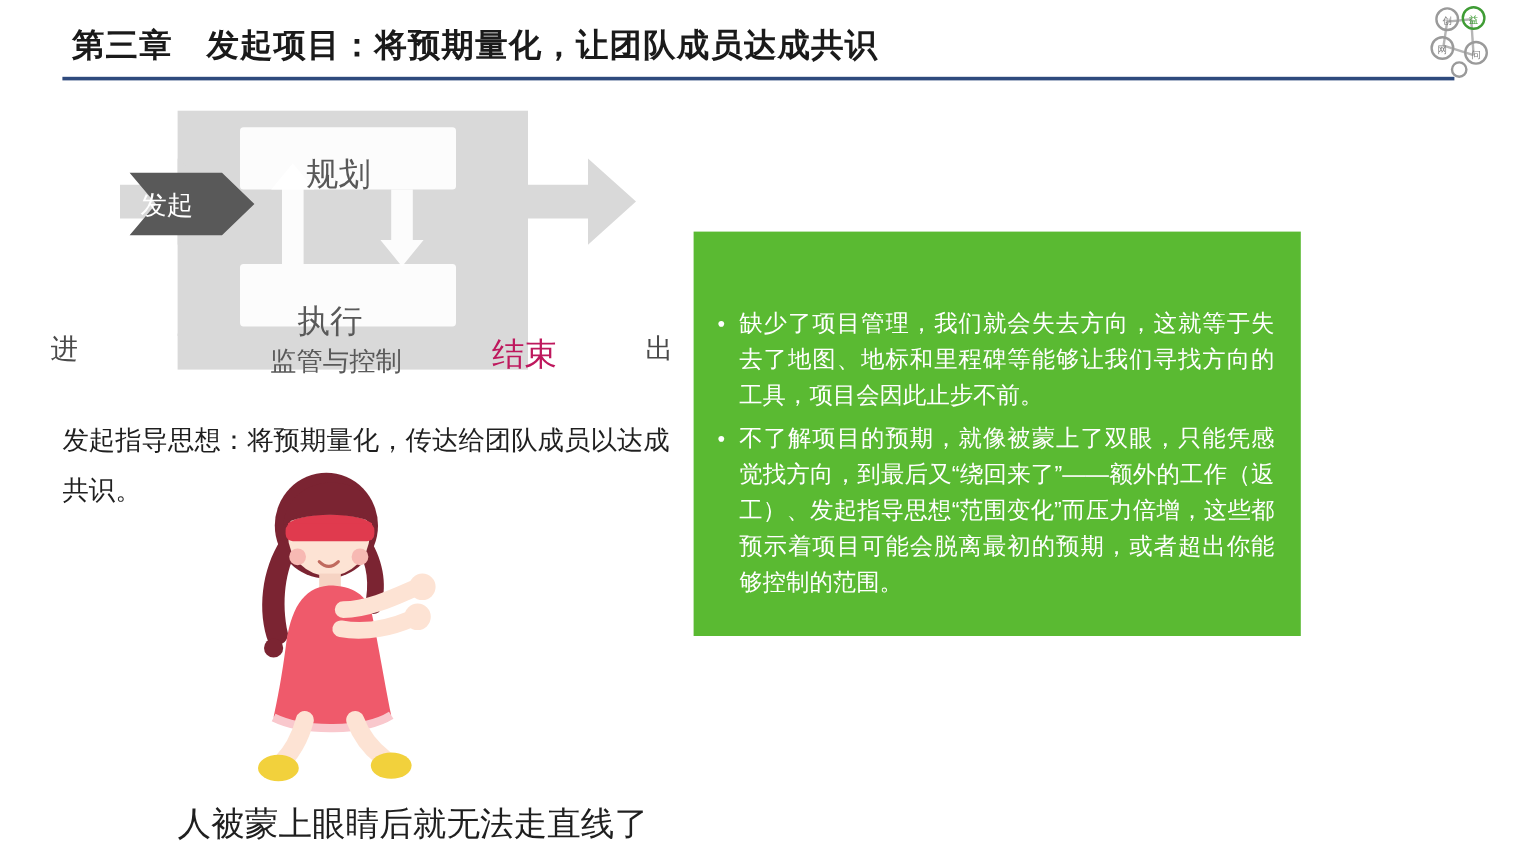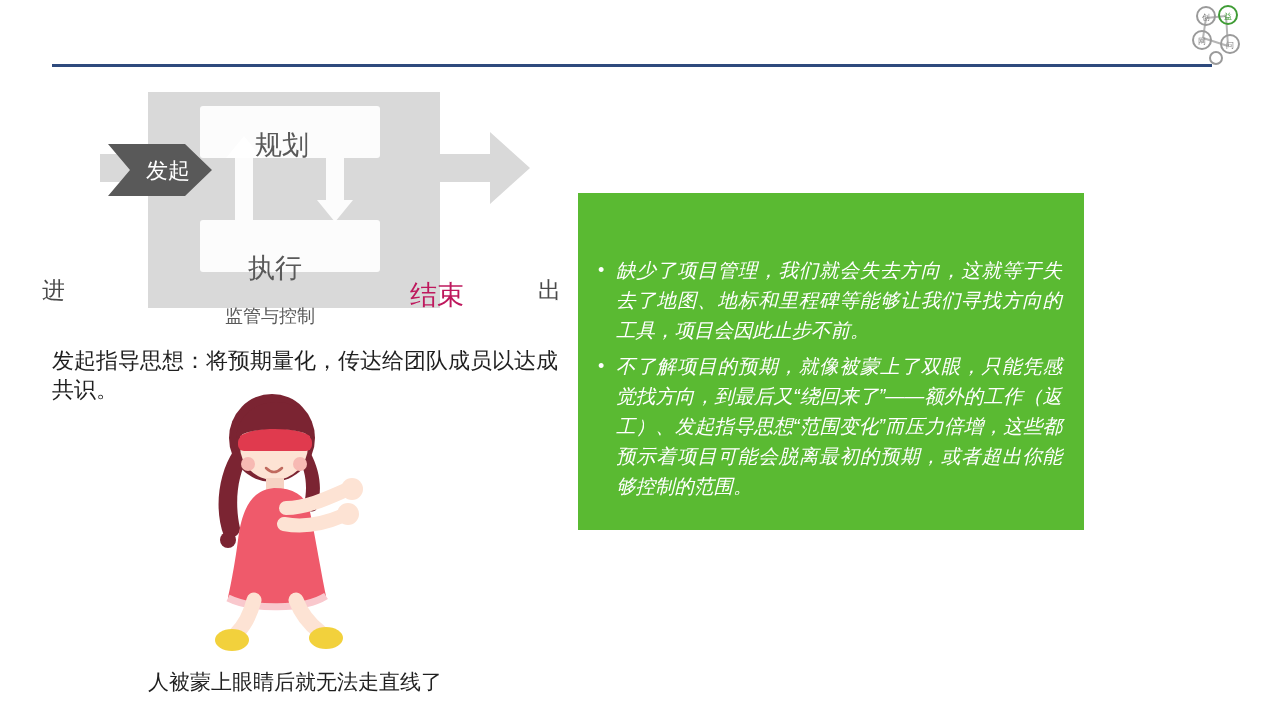--- a/index.html
+++ b/index.html
@@ -76,46 +76,46 @@
 
   .node-text {
     position: absolute;
     font-size: 27px;
     color: #595959;
     white-space: nowrap;
   }
   .t-plan   { left: 225px; top: 35px; }
   .t-exec   { left: 218px; top: 158px; }
   .t-end    { left: 380px; top: 185px; color:#be185d; }
-  .t-super  { left: 195px; top: 212px; font-size: 18px; }
+  .t-super  { left: 195px; top: 194px; font-size: 22px; }
 
   
   .left-caption {
     position: absolute;
     left: 52px;
     top: 346px;
     width: 520px;
     font-size: 22px;
-    line-height: 29px;
+    line-height: 42px;
     color: #1f1f1f;
   }
 
   
   .girl-wrap {
     position: absolute;
     left: 180px;
     top: 390px;
     width: 240px;
     height: 270px;
   }
   .girl-caption {
     position: absolute;
     left: 148px;
     top: 668px;
-    font-size: 21px;
+    font-size: 28px;
     color: #1f1f1f;
     white-space: nowrap;
   }
 
   
   .green-panel {
     position: absolute;
     left: 578px;
     top: 193px;
     width: 506px;
@@ -136,27 +136,27 @@
     font-size: 18px;
     line-height: 30px;
     text-align: left;
   }
   .bullet-text {
     flex: 1 1 auto;
     color: #ffffff;
     font-size: 19.5px;
     line-height: 30px;
     text-align: justify;
-    font-style: italic;
   }
 </style>
 </head>
 <body>
 
 <div class="slide-header">
+  <div class="header-title">第三章　发起项目：将预期量化，让团队成员达成共识</div>
   <div class="header-rule"></div>
 </div>
 
 <div class="logo">
   <svg width="66" height="62" viewBox="0 0 66 62" xmlns="http://www.w3.org/2000/svg">
     <line x1="20" y1="14" x2="40" y2="12" stroke="#b5b5b5" stroke-width="2"></line>
     <line x1="20" y1="14" x2="17" y2="34" stroke="#b5b5b5" stroke-width="2"></line>
     <line x1="17" y1="34" x2="42" y2="42" stroke="#b5b5b5" stroke-width="2"></line>
     <line x1="40" y1="12" x2="42" y2="42" stroke="#b5b5b5" stroke-width="2"></line>
     <circle cx="20" cy="12" r="9" fill="none" stroke="#9a9a9a" stroke-width="2"></circle>
@@ -187,21 +187,21 @@
 
     <polygon points="196,66 214,44 232,66 223,66 223,128 205,128 205,66" fill="#ffffff" opacity="0.92"></polygon>
 
     <polygon points="296,66 314,66 314,108 323,108 305,130 287,108 296,108" fill="#ffffff" opacity="0.92"></polygon>
 
     <rect x="118" y="186" width="292" height="2" fill="#d9d9d9"></rect>
   </svg>
 
   <span class="diagram-label lbl-in">进</span>
   <span class="diagram-label lbl-out">出</span>
-  <span class="chev-text" style="left:116px; top:64px;">发起</span>
+  <span class="chev-text" style="left:87px; top:64px;">发起</span>
   <span class="node-text t-plan">规划</span>
   <span class="node-text t-exec">执行</span>
   <span class="node-text t-end">结束</span>
   <span class="node-text t-super">监管与控制</span>
 </div>
 
 <div class="left-caption">发起指导思想：将预期量化，传达给团队成员以达成共识。</div>
 
 <div class="girl-wrap">
   <svg width="240" height="270" viewBox="0 0 240 270" xmlns="http://www.w3.org/2000/svg">

